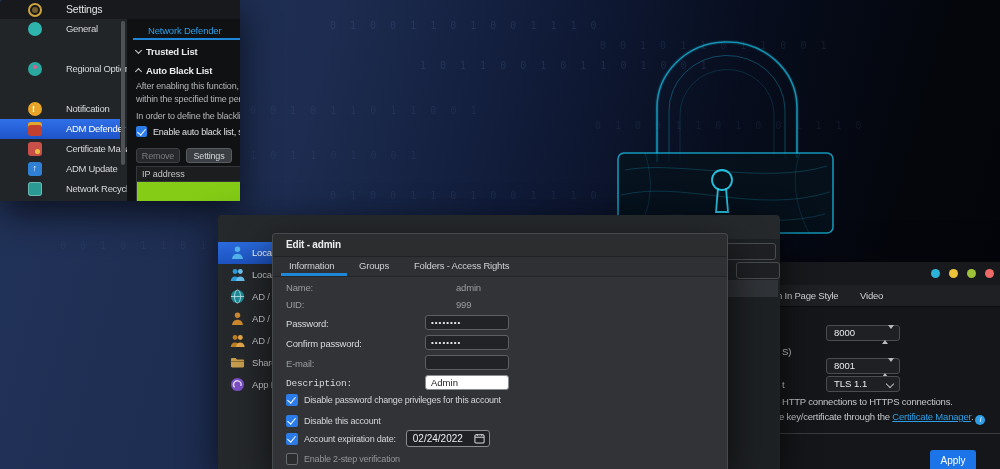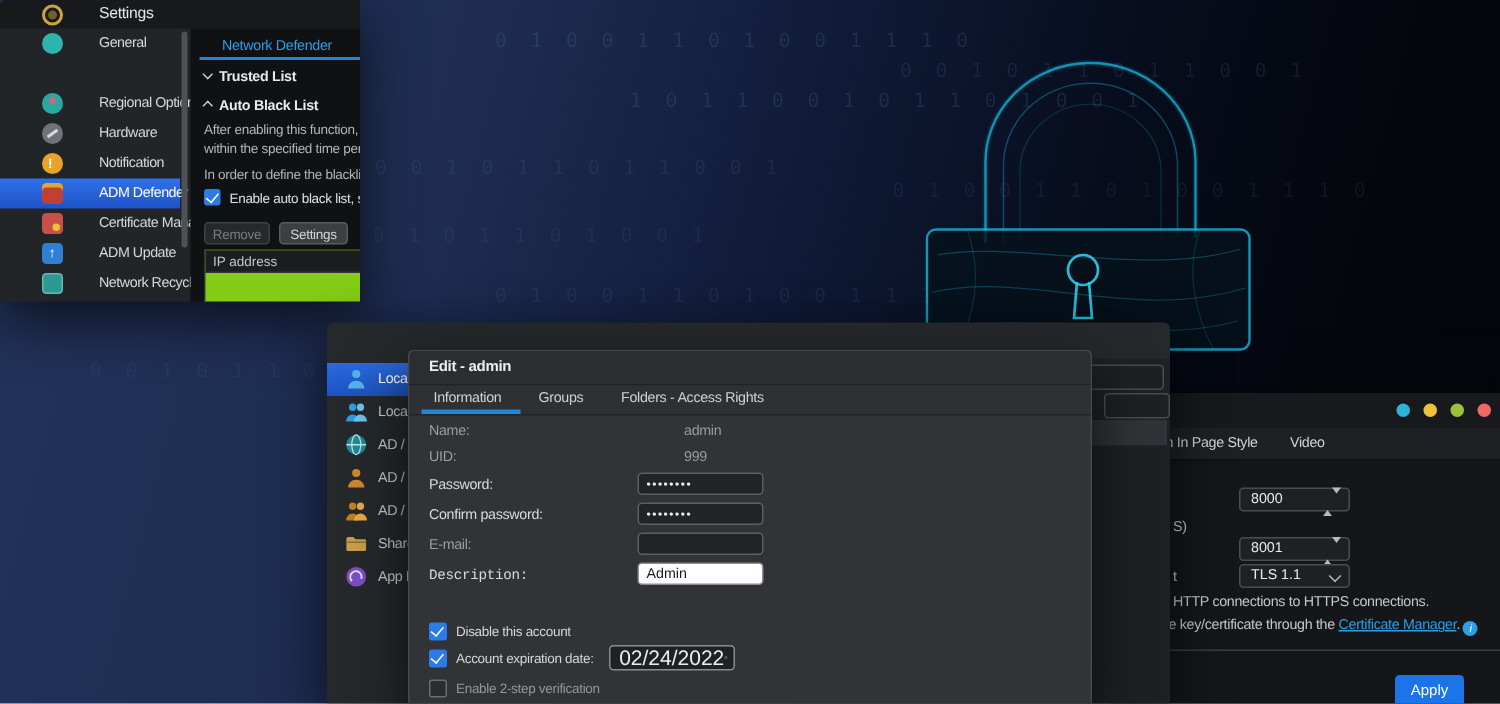--- a/index.html
+++ b/index.html
@@ -3,21 +3,21 @@
 <meta charset="utf-8">
 <style>
   html,body{margin:0;padding:0;}
   body{
     position:relative;width:1000px;height:469px;overflow:hidden;
     font-family:"Liberation Sans",sans-serif;
     background:linear-gradient(105deg,#22335a 0%,#1d2c50 30%,#101b38 50%,#070d1d 68%,#04060c 85%,#03050a 100%);
   }
   .abs{position:absolute;}
   
-  .bin{position:absolute;font-family:"DejaVu Sans Mono",monospace;font-size:13px;color:rgba(130,165,225,.14);letter-spacing:4px;}
+  .bin{position:absolute;font-family:"DejaVu Sans Mono",monospace;font-size:10px;color:rgba(130,165,225,.14);letter-spacing:4px;}
   
   .window{position:absolute;box-shadow:0 12px 36px rgba(0,0,0,.65);}
   .titlebar{position:absolute;left:0;top:0;right:0;background:#17191c;}
   .dot{position:absolute;width:9px;height:9px;border-radius:50%;}
   .tabblue{color:#2e9fe6;}
   .underline{position:absolute;height:2px;background:#1f86d8;}
   
   #settings{left:0;top:268;width:240px;height:201px;background:#222528;border-radius:4px 0 0 0;}
   #settings .titlebar{height:19px;border-radius:4px 0 0 0;}
   .gear-ico{position:absolute;left:28px;top:3px;width:10px;height:10px;border:2px solid #cfa43c;border-radius:50%;background:#17191c;}
@@ -83,21 +83,21 @@
   .inp{position:absolute;left:152px;width:84px;height:15px;background:#212326;border:1px solid #5c5f62;border-radius:3px;box-sizing:border-box;color:#eceef0;font-size:9px;line-height:13px;padding-left:5px;overflow:hidden;white-space:nowrap;}
   .inp.pw{letter-spacing:1px;font-size:8px;line-height:14px;}
   .inp.white{background:#fff;border-color:#8a8d90;color:#1c1c1c;font-size:9.5px;}
   .dcb{width:12px;height:12px;border-radius:2px;box-sizing:border-box;flex:none;}
   .dcb.on{background:#2b7ce9;position:relative;}
   .dcb.on::after{content:"";position:absolute;left:3px;top:1px;width:4px;height:7px;border-right:1.7px solid #fff;border-bottom:1.7px solid #fff;transform:rotate(40deg);}
   .dcb.off{background:#2a2c2e;border:1px solid #6b6e71;}
   .cbrow{position:absolute;left:13px;display:flex;align-items:center;gap:6px;}
   .cbrow .t{font-size:9px;letter-spacing:-.2px;color:#d4d6d8;white-space:nowrap;}
   .cbrow .t.dim{color:#94969a;}
-  .date-inp{width:84px;height:17px;background:#1f2124;border:1px solid #8a8d90;border-radius:3px;box-sizing:border-box;color:#eceef0;font-size:14px;line-height:15px;padding-left:6px;display:flex;align-items:center;justify-content:space-between;padding-right:4px;}
+  .date-inp{width:84px;height:17px;background:#1f2124;border:1px solid #8a8d90;border-radius:3px;box-sizing:border-box;color:#eceef0;font-size:10px;line-height:15px;padding-left:6px;display:flex;align-items:center;justify-content:space-between;padding-right:4px;}
 </style>
 </head>
 <body>
 
 <div class="abs" style="left:0;top:0;width:1000px;height:469px;">
   <span class="bin" style="left:330px;top:20px;">0 1 0 0 1 1 0 1 0 0 1 1 1 0</span>
   <span class="bin" style="left:420px;top:60px;">1 0 1 1 0 0 1 0 1 1 0 1 0 0 1</span>
   <span class="bin" style="left:250px;top:105px;opacity:.7;">0 0 1 0 1 1 0 1 1 0 0 1</span>
   <span class="bin" style="left:130px;top:150px;opacity:.6;">1 0 1 1 0 0 1 0 1 1 0 1 0 0 1</span>
   <span class="bin" style="left:330px;top:190px;opacity:.7;">0 1 0 0 1 1 0 1 0 0 1 1 1 0</span>
@@ -133,26 +133,20 @@
   <div class="s-item" style="top:19px;">
     <span class="s-ico" style="background:#2fb3ad;"></span>
     <span class="s-label">General</span>
   </div>
   <div class="s-item" style="top:59px;">
     <span class="s-ico" style="background:#2aa8a0;">
       <span style="position:absolute;left:5px;top:3px;width:4px;height:4px;border-radius:50%;background:#e85a8a;"></span>
     </span>
     <span class="s-label">Regional Options</span>
   </div>
-  <div class="s-item" style="top:79px;">
-    <span class="s-ico" style="background:#6d7378;">
-      <span style="position:absolute;left:3px;top:6px;width:8px;height:2px;background:#d7d9db;transform:rotate(-35deg);"></span>
-    </span>
-    <span class="s-label">Hardware</span>
-  </div>
   <div class="s-item" style="top:99px;">
     <span class="s-ico" style="background:#e8a428;">
         <span class="mark">!</span>
       </span>
     <span class="s-label">Notification</span>
   </div>
   <div class="s-item sel" style="top:119px;">
     <span class="s-ico sq" style="background:#c2402f;border-radius:2px;box-shadow:inset 0 3px 0 #e2a82e;"></span>
     <span class="s-label" style="color:#fff;">ADM Defender</span>
   </div>
@@ -324,20 +318,24 @@
 
   <span class="f-label" style="top:104px;">Confirm password:</span>
   <div class="inp pw" style="top:101px;">••••••••</div>
 
   <span class="f-label dim" style="top:124px;">E-mail:</span>
   <div class="inp" style="top:121px;"></div>
 
   <span class="f-label" style="top:144px;font-family:Liberation Mono, monospace;">Description:</span>
   <div class="inp white" style="top:141px;">Admin</div>
 
+  <div class="cbrow" style="top:160px;">
+    <span class="dcb on"></span>
+    <span class="t">Disable password change privileges for this account</span>
+  </div>
   <div class="cbrow" style="top:181px;">
     <span class="dcb on"></span>
     <span class="t">Disable this account</span>
   </div>
   <div class="cbrow" style="top:196px;">
     <span class="dcb on"></span>
     <span class="t">Account expiration date:</span>
     <span class="date-inp" style="margin-left:4px;">
       <span>02/24/2022</span>
       <svg width="11" height="11" viewBox="0 0 12 12">

